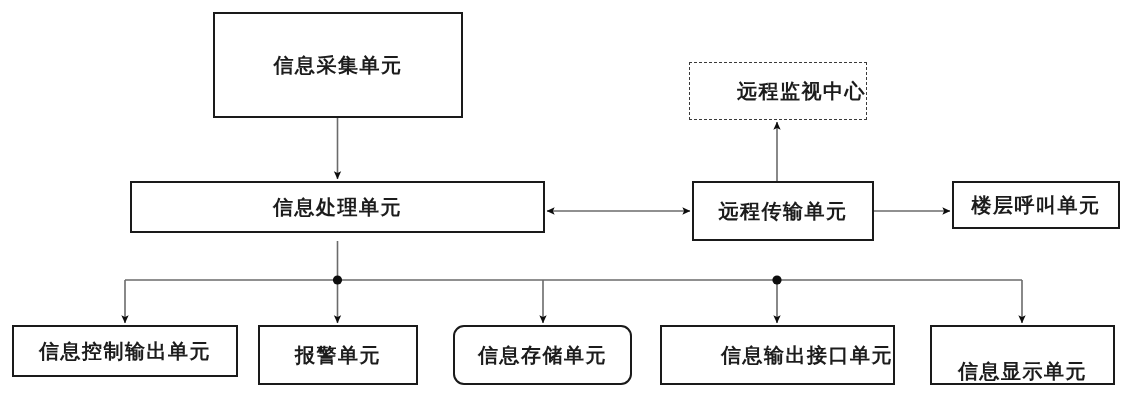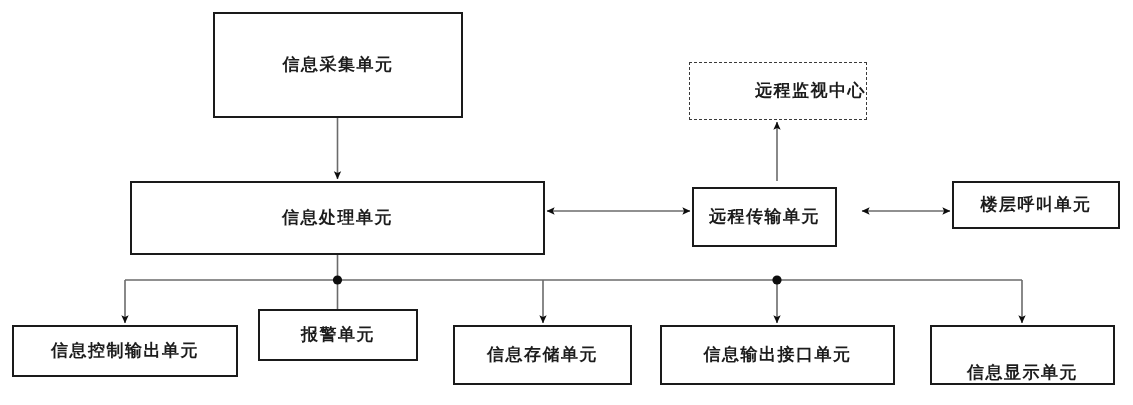--- a/index.html
+++ b/index.html
@@ -22,21 +22,21 @@
     border: 2.5px solid #1a1a1a;
     display: flex;
     align-items: center;
     justify-content: center;
     text-align: center;
   }
   .node.dashed {
     border: 1.5px dashed #3a3a3a;
   }
   .node-label {
-    font-size: 17px;
+    font-size: 20px;
     font-weight: 700;
     color: #1c1c1c;
     letter-spacing: 1.5px;
     line-height: 1.2;
     white-space: nowrap;
   }
   .node.dashed .node-label {
     letter-spacing: 1.5px;
   }
   svg.wires {
@@ -90,39 +90,39 @@
       </g>
   </svg>
 
   <div id="node-layer">
       <div class="node" style="left: 213px; top: 12px; width: 250px; height: 106px;">
         <span class="node-label">信息采集单元</span>
       </div>
       <div class="node dashed" style="left: 689px; top: 62px; width: 178px; height: 58px; justify-content: flex-end;">
         <span class="node-label">远程监视中心</span>
       </div>
-      <div class="node" style="left: 130px; top: 181px; width: 415px; height: 74px;">
+      <div class="node" style="left: 130px; top: 181px; width: 415px; height: 52px;">
         <span class="node-label">信息处理单元</span>
       </div>
-      <div class="node" style="left: 692px; top: 187px; width: 145px; height: 60px;">
+      <div class="node" style="left: 692px; top: 181px; width: 182px; height: 60px;">
         <span class="node-label">远程传输单元</span>
       </div>
       <div class="node" style="left: 952px; top: 181px; width: 168px; height: 48px;">
         <span class="node-label">楼层呼叫单元</span>
       </div>
       <div class="node" style="left: 12px; top: 325px; width: 226px; height: 52px;">
         <span class="node-label">信息控制输出单元</span>
       </div>
-      <div class="node" style="left: 258px; top: 309px; width: 160px; height: 52px;">
+      <div class="node" style="left: 258px; top: 325px; width: 160px; height: 60px;">
         <span class="node-label">报警单元</span>
       </div>
-      <div class="node" style="left: 453px; top: 325px; width: 179px; height: 60px;">
+      <div class="node" style="left: 453px; top: 325px; width: 179px; height: 60px; border-radius: 11px;">
         <span class="node-label">信息存储单元</span>
       </div>
-      <div class="node" style="left: 660px; top: 325px; width: 235px; height: 60px;">
+      <div class="node" style="left: 660px; top: 325px; width: 235px; height: 60px; justify-content: flex-end;">
         <span class="node-label">信息输出接口单元</span>
       </div>
       <div class="node" style="left: 930px; top: 325px; width: 185px; height: 60px; align-items: flex-end;">
         <span class="node-label">信息显示单元</span>
       </div>
     </div>
 
 </div>
 
 </body></html>

